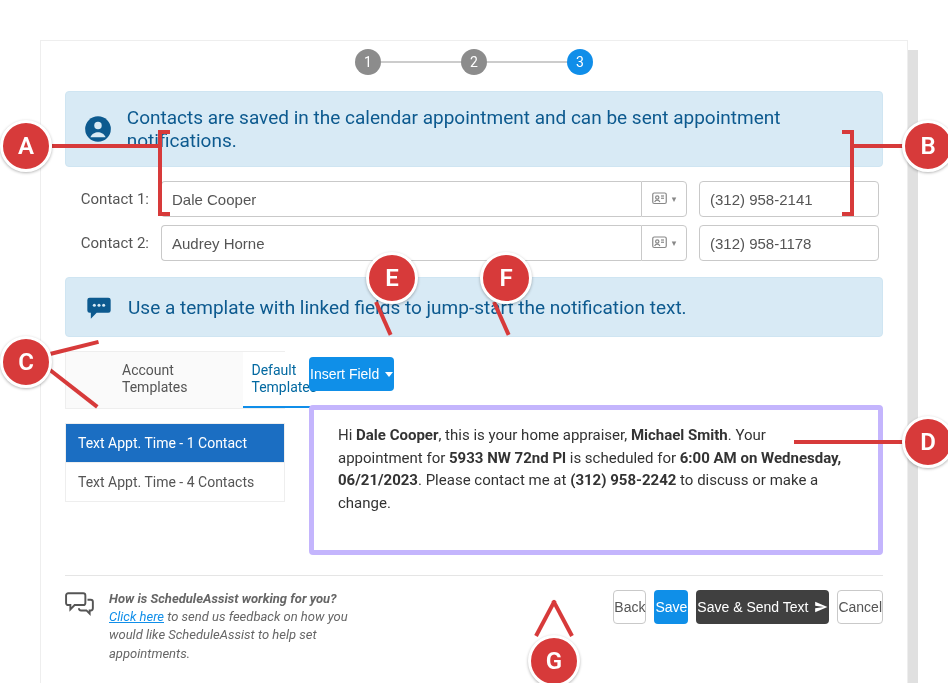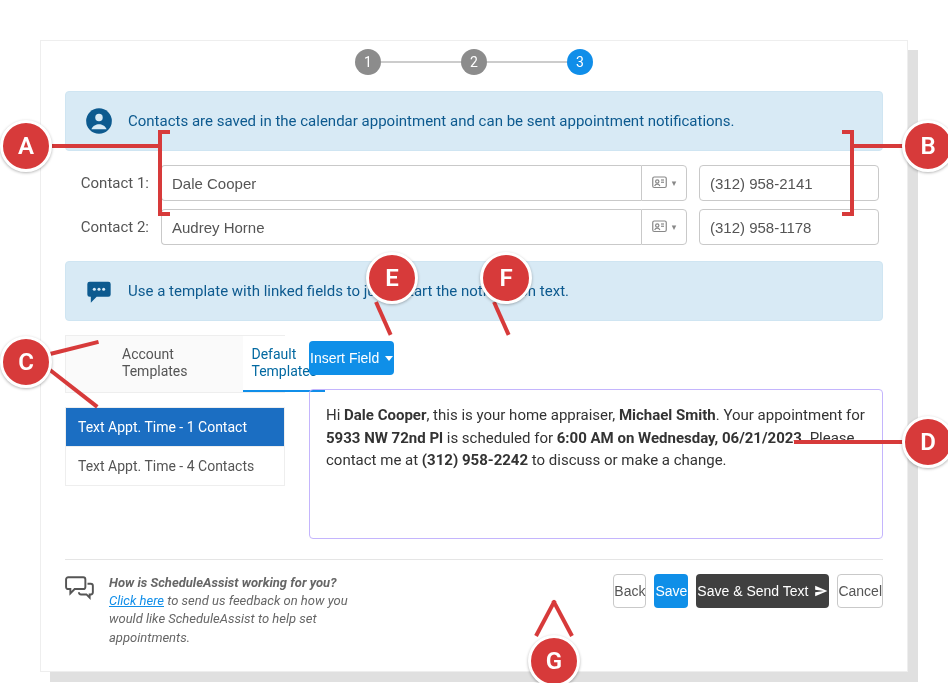--- a/index.html
+++ b/index.html
@@ -7,21 +7,21 @@
   .container { position: relative; width: 868px; margin: 0 auto; }
   .panel { background: #fff; border: 1px solid #eee; box-shadow: 10px 10px 0 rgba(0,0,0,0.12); padding: 8px 24px 24px 24px; position: relative; }
 
   
   .stepper { display: flex; align-items: center; justify-content: center; margin-bottom: 16px; }
   .step { width: 26px; height: 26px; border-radius: 50%; background: #8c8c8c; color: #fff; font-size: 14px; display: flex; align-items: center; justify-content: center; }
   .step.active { background: #108ee9; }
   .step-line { width: 80px; height: 2px; background: #ccc; }
 
   
-  .alert { background: #d8eaf5; border: 1px solid #cfe5f2; border-radius: 4px; padding: 14px 18px; display: flex; align-items: center; gap: 14px; margin-bottom: 14px; color: #0d5a8f; font-size: 15px; }
+  .alert { background: #d8eaf5; border: 1px solid #cfe5f2; border-radius: 4px; padding: 14px 18px; display: flex; align-items: center; gap: 14px; margin-bottom: 14px; color: #0d5a8f; font-size: 19px; }
   .alert .alert-icon { width: 30px; height: 30px; display:flex; align-items:center; justify-content:center; color:#0d5a8f; }
 
   
   .contact-row { display: flex; align-items: center; gap: 12px; margin-bottom: 8px; }
   .contact-label { width: 80px; text-align: right; color: #555; font-size: 15px; }
   .input { border: 1px solid #c9c9c9; border-radius: 4px; height: 36px; padding: 0 10px; font-size: 15px; color: #555; background:#fff; }
   .name-input { flex: 1; border-right: none; border-top-right-radius: 0; border-bottom-right-radius: 0; }
   .name-group { flex: 1; display:flex; }
   .name-addon { border:1px solid #c9c9c9; border-left:1px solid #c9c9c9; border-radius: 0 4px 4px 0; height:36px; width:46px; display:flex; align-items:center; justify-content:center; color:#888; background:#fff; }
   .phone-input { width: 180px; }
@@ -38,21 +38,21 @@
   .template-item:last-child { border-bottom:none; }
 
   .message-col { flex:1; }
   .action-bar { display:flex; gap:10px; margin-bottom:14px; margin-top:6px; }
   .btn { border:1px solid transparent; border-radius:4px; padding:8px 0; font-size:14px; cursor:pointer; display:inline-flex; align-items:center; gap:6px; }
   .btn-blue { background:#0f8fe8; color:#fff; }
   .btn-outline { background:#fff; color:#555; border:1px solid #c9c9c9; }
   .btn-green { background:#404040; color:#fff; }
   .caret { width:0; height:0; border-left:4px solid transparent; border-right:4px solid transparent; border-top:5px solid #fff; display:inline-block; }
 
-  .message-box { border:1px solid #c4b5fd; border-radius:4px; min-height:150px; padding:14px 16px; font-size:15px; color:#333; line-height:1.5; }
+  .message-box { border:5px solid #c4b5fd; border-radius:4px; min-height:150px; padding:14px 24px; font-size:15px; color:#333; line-height:1.5; }
 
   .footer-divider { border:none; border-top:1px solid #e5e5e5; margin:20px 0 14px; }
   .footer { display:flex; align-items:flex-start; gap:14px; }
   .feedback-text { font-size:13px; color:#666; font-style:italic; line-height:1.4; max-width:270px; }
   .feedback-text .link { color:#108ee9; text-decoration:underline; cursor:pointer; }
   .footer-buttons { margin-left:auto; display:flex; gap:8px; }
 
   
   .marker { position:absolute; width:52px; height:52px; border-radius:50%; background:#d73a3a; border:3px solid #fff; color:#fff; font-size:24px; font-weight:600; display:flex; align-items:center; justify-content:center; z-index:20; box-shadow:0 1px 3px rgba(0,0,0,0.3); }
   .marker-line { position:absolute; background:#d73a3a; z-index:15; }

